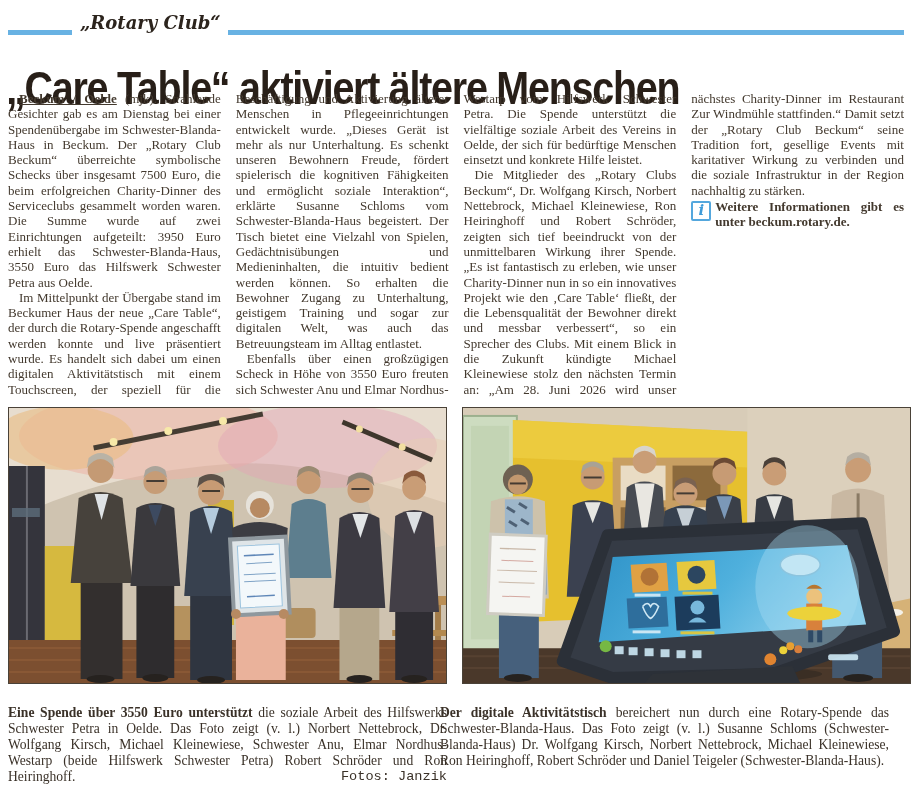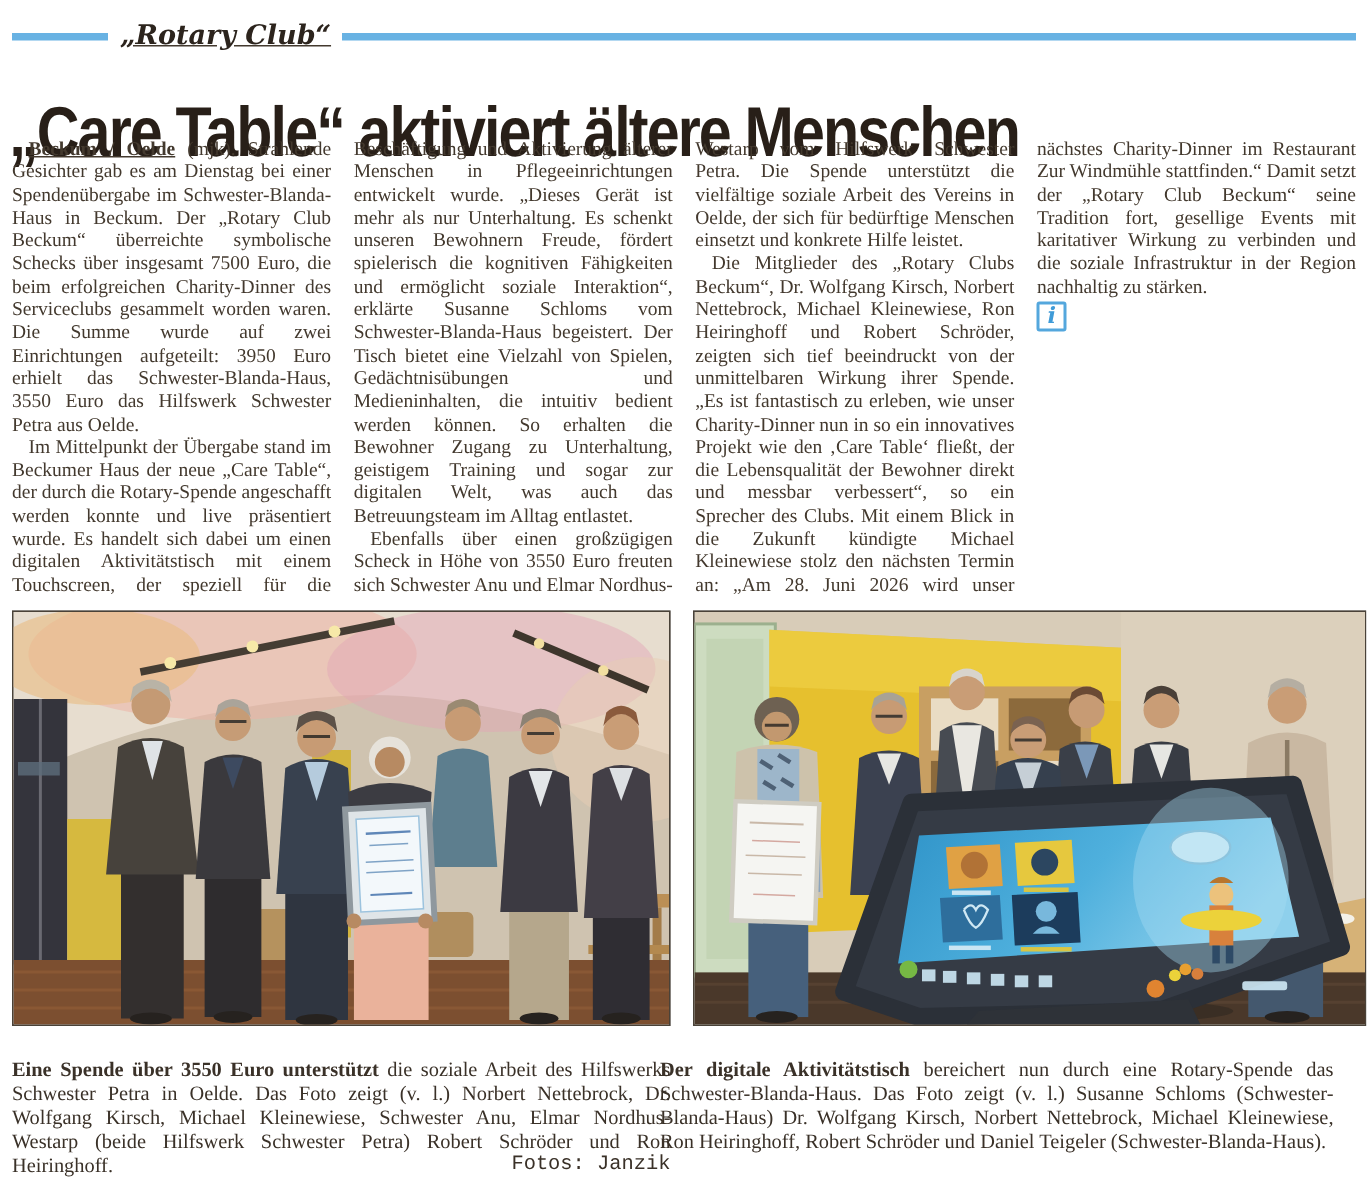--- a/index.html
+++ b/index.html
@@ -1,20 +1,20 @@
 <!DOCTYPE html>
 <html lang="de"><head>
 <meta charset="utf-8">
 <style>
   html,body{margin:0;padding:0;background:#ffffff;}
   .page{position:relative;width:911px;height:800px;background:#ffffff;overflow:hidden;
         font-family:"Liberation Serif", serif;color:#43392e;}
 
   
-  .kicker{position:absolute;left:8px;right:7px;top:13px;height:22px;display:flex;align-items:center;text-decoration:underline;}
+  .kicker{position:absolute;left:8px;right:7px;top:13px;height:22px;display:flex;align-items:flex-end;}
   .kicker-line{height:5px;background:#68b2e3;}
   .kicker-line.short{width:64px;}
   .kicker-line.long{flex:1;}
   .kicker-label{font-family:"DejaVu Serif", serif;font-style:italic;font-weight:bold;
         font-size:18px;color:#2c241d;padding:0 7px 2px 8px;white-space:nowrap;}
 
   
   .headline{position:absolute;left:6px;top:33px;font-family:"Liberation Sans", sans-serif;
         font-weight:bold;font-size:47px;line-height:1.02;color:#281f18;letter-spacing:-1.5px;
         transform:scaleX(0.84);transform-origin:left top;white-space:nowrap;}
@@ -55,21 +55,21 @@
     <div class="kicker-line long"></div>
   </div>
 
   <h1 class="headline">„Care Table“ aktiviert ältere Menschen</h1>
 
   <div class="article">
     <p><span class="lead">Beckum / Oelde</span><span> (mjk). Strahlende Gesichter gab es am Dienstag bei einer Spendenübergabe im Schwester-Blanda-Haus in Beckum. Der „Rotary Club Beckum“ überreichte symbolische Schecks über insgesamt 7500 Euro, die beim erfolgreichen Charity-Dinner des Serviceclubs gesammelt worden waren. Die Summe wurde auf zwei Einrichtungen aufgeteilt: 3950 Euro erhielt das Schwester-Blanda-Haus, 3550 Euro das Hilfswerk Schwester Petra aus Oelde.</span></p>
     <p>Im Mittelpunkt der Übergabe stand im Beckumer Haus der neue „Care Table“, der durch die Rotary-Spende angeschafft werden konnte und live präsentiert wurde. Es handelt sich dabei um einen digitalen Aktivitätstisch mit einem Touchscreen, der speziell für die Beschäftigung und Aktivierung älterer Menschen in Pflegeeinrichtungen entwickelt wurde. „Dieses Gerät ist mehr als nur Unterhaltung. Es schenkt unseren Bewohnern Freude, fördert spielerisch die kognitiven Fähigkeiten und ermöglicht soziale Interaktion“, erklärte Susanne Schloms vom Schwester-Blanda-Haus begeistert. Der Tisch bietet eine Vielzahl von Spielen, Gedächtnisübungen und Medieninhalten, die intuitiv bedient werden können. So erhalten die Bewohner Zugang zu Unterhaltung, geistigem Training und sogar zur digitalen Welt, was auch das Betreuungsteam im Alltag entlastet.</p>
     <p>Ebenfalls über einen großzügigen Scheck in Höhe von 3550 Euro freuten sich Schwester Anu und Elmar Nordhus-Westarp vom Hilfswerk Schwester Petra. Die Spende unterstützt die vielfältige soziale Arbeit des Vereins in Oelde, der sich für bedürftige Menschen einsetzt und konkrete Hilfe leistet.</p>
     <p>Die Mitglieder des „Rotary Clubs Beckum“, Dr. Wolfgang Kirsch, Norbert Nettebrock, Michael Kleinewiese, Ron Heiringhoff und Robert Schröder, zeigten sich tief beeindruckt von der unmittelbaren Wirkung ihrer Spende. „Es ist fantastisch zu erleben, wie unser Charity-Dinner nun in so ein innovatives Projekt wie den ‚Care Table‘ fließt, der die Lebensqualität der Bewohner direkt und messbar verbessert“, so ein Sprecher des Clubs. Mit einem Blick in die Zukunft kündigte Michael Kleinewiese stolz den nächsten Termin an: „Am 28. Juni 2026 wird unser nächstes Charity-Dinner im Restaurant Zur Windmühle stattfinden.“ Damit setzt der „Rotary Club Beckum“ seine Tradition fort, gesellige Events mit karitativer Wirkung zu verbinden und die soziale Infrastruktur in der Region nachhaltig zu stärken.</p>
-    <p class="info"><span class="info-icon">i</span></p>
+    <p class="info"><span class="info-icon">i</span><span>Weitere Informationen gibt es unter beckum.rotary.de.</span></p>
   </div>
 
   <figure class="photo left" style="margin:0">
     <svg viewBox="0 0 439 275" preserveAspectRatio="none">
       <rect width="439" height="275" fill="#cfc3b0"></rect>
       <path d="M0,0 H439 V95 Q300,50 220,56 Q100,64 0,112 Z" fill="#e7ddcf"></path>
       <ellipse cx="140" cy="28" rx="130" ry="44" fill="#edb3a6" opacity="0.55"></ellipse>
       <ellipse cx="320" cy="38" rx="110" ry="42" fill="#e2a5b5" opacity="0.45"></ellipse>
       <ellipse cx="55" cy="30" rx="70" ry="32" fill="#e9bd82" opacity="0.6"></ellipse>
       <ellipse cx="420" cy="85" rx="60" ry="55" fill="#e8cdb4" opacity="0.5"></ellipse>

